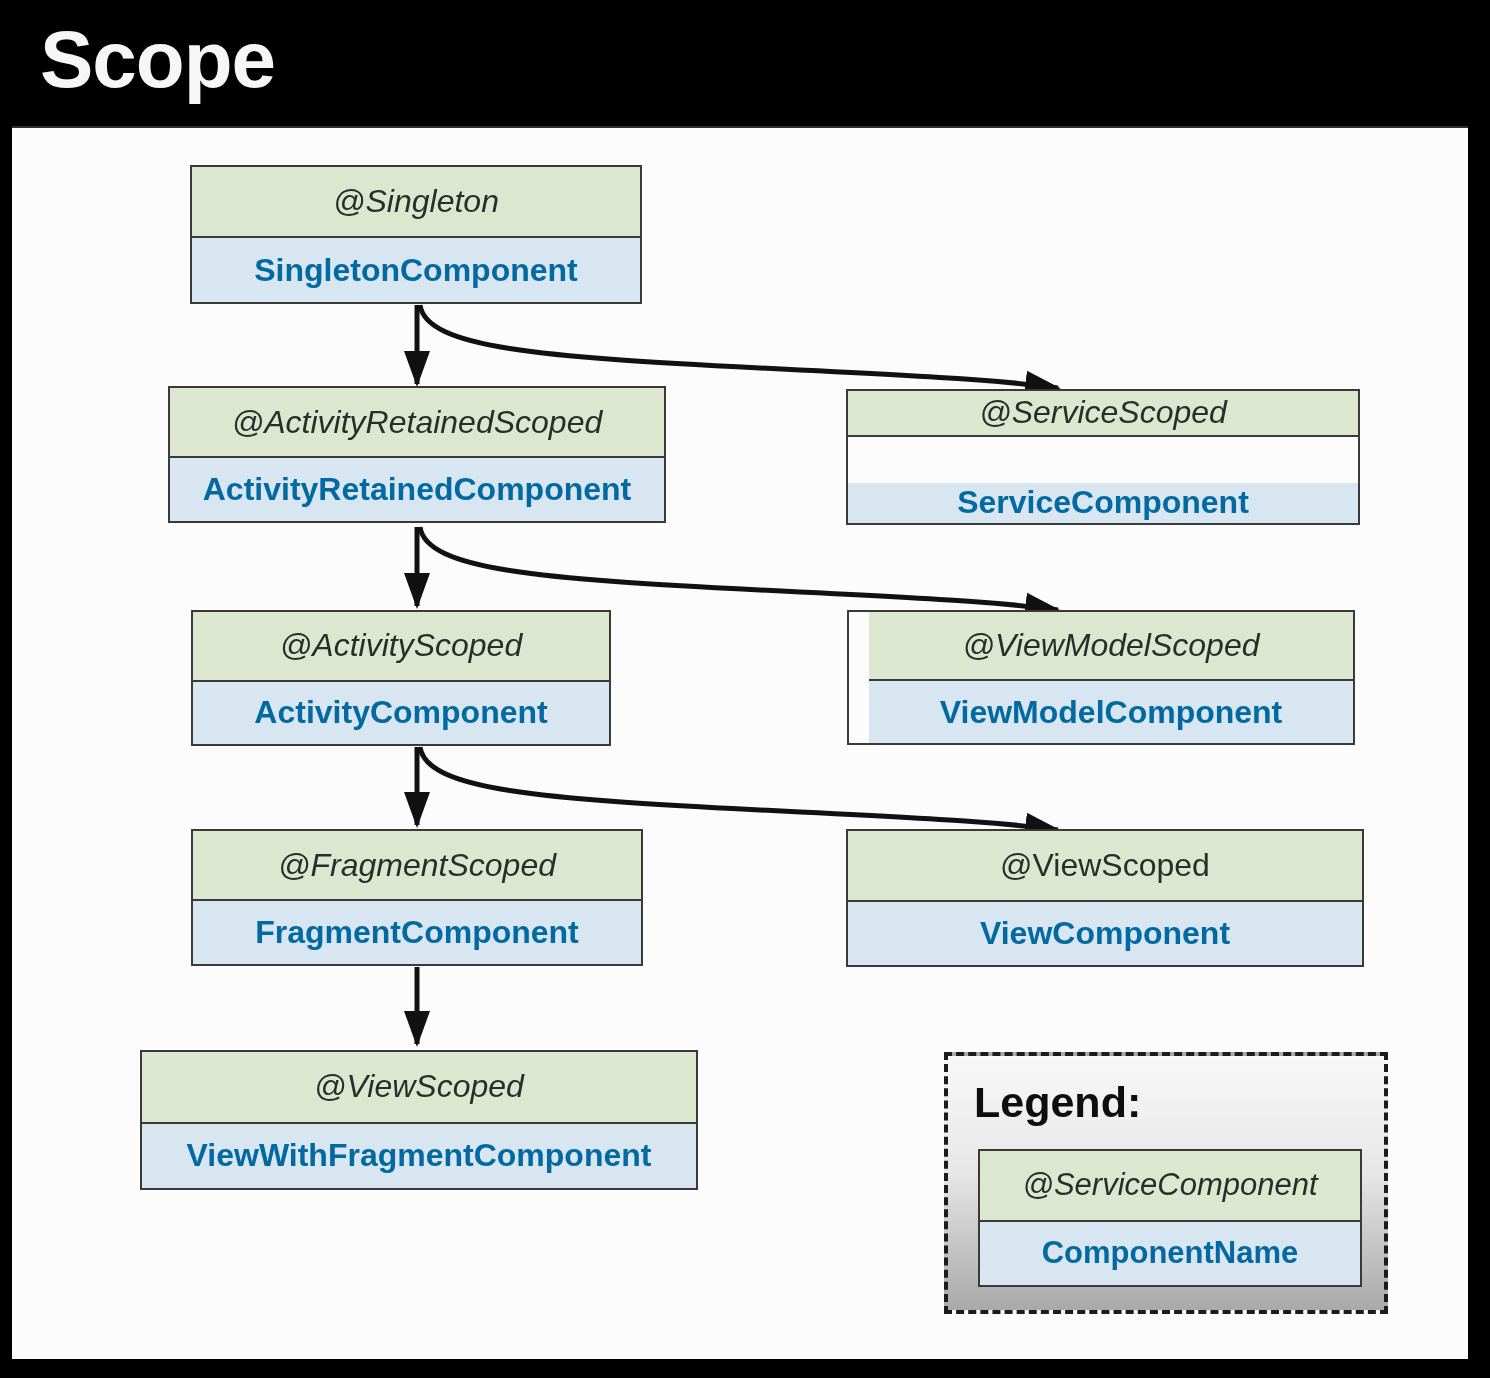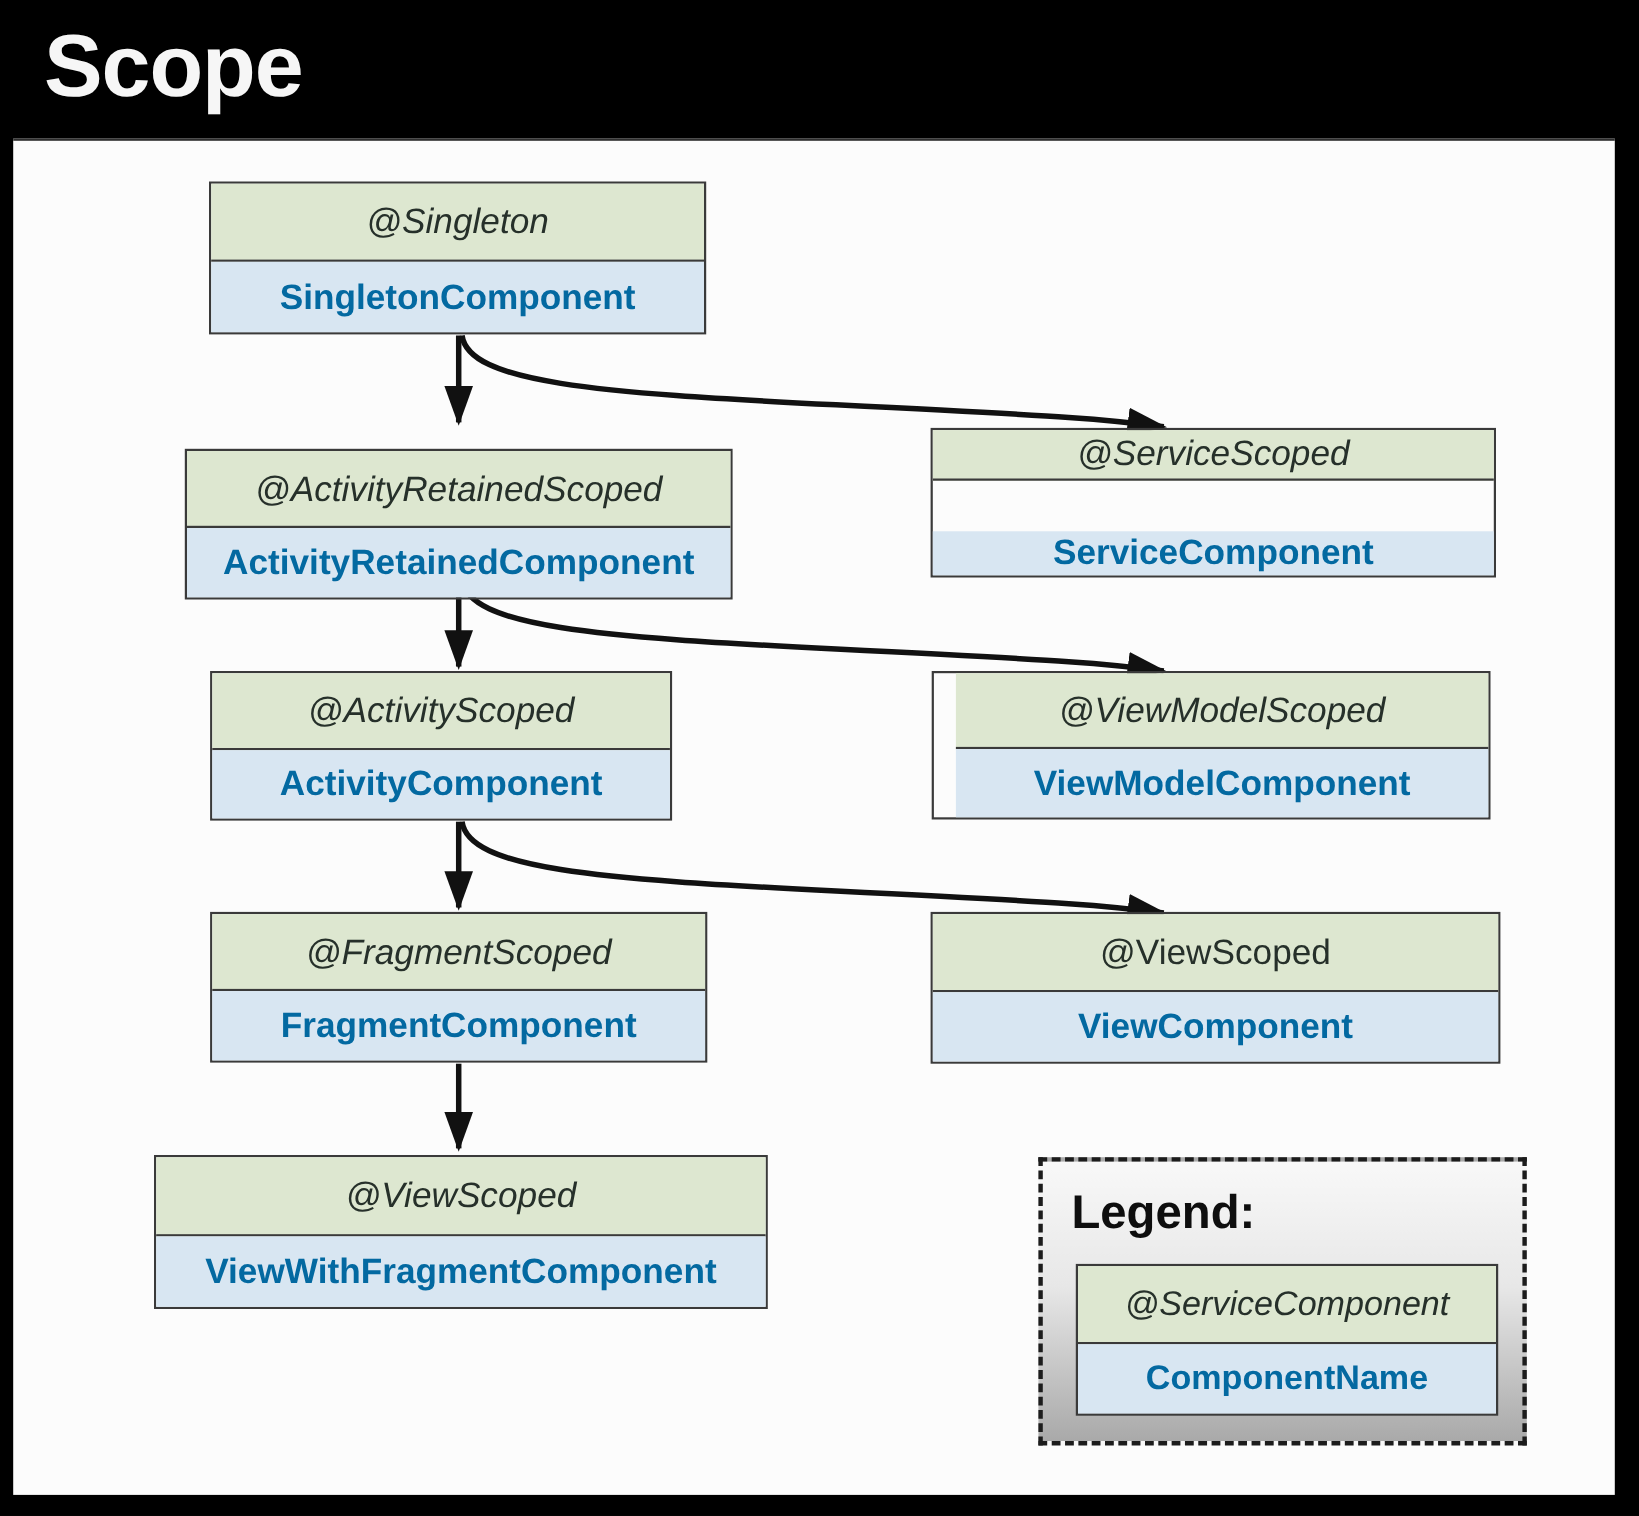--- a/index.html
+++ b/index.html
@@ -46,21 +46,21 @@
   .node .comp{
     flex:48 0 0;
     background:#d8e6f2;
     display:flex;align-items:center;justify-content:center;
     font-size:32px;font-weight:700;color:#0369a1;
   }
   .upright-ann .ann{font-style:normal;}
 
   
   .n1{left:190px;top:165px;width:452px;height:139px;}
-  .n2{left:168px;top:408px;width:498px;height:137px;}
+  .n2{left:168px;top:386px;width:498px;height:137px;}
   .n3{left:846px;top:389px;width:514px;height:136px;gap:46px;}
   .n4{left:191px;top:610px;width:420px;height:136px;}
   .n5{left:847px;top:610px;width:508px;height:135px;padding-left:20px;}
   .n6{left:191px;top:829px;width:452px;height:137px;}
   .n7{left:846px;top:829px;width:518px;height:138px;}
   .n8{left:140px;top:1050px;width:558px;height:140px;}
 
   .legend{
     position:absolute;
     left:944px;top:1052px;

